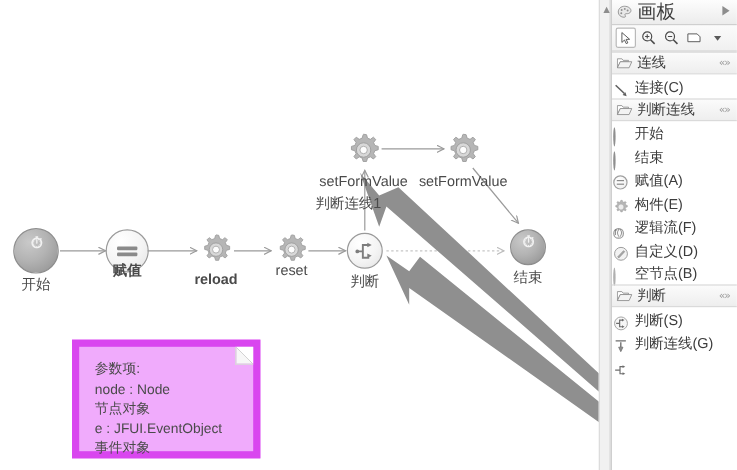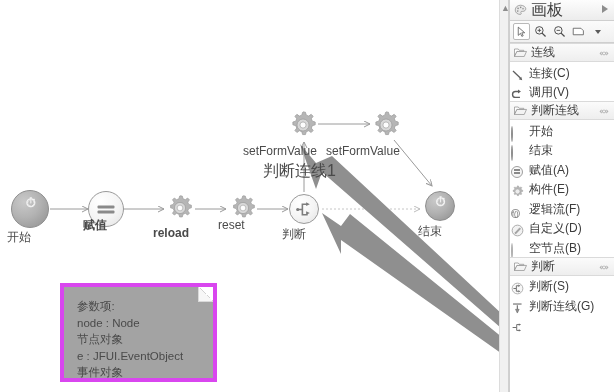--- a/index.html
+++ b/index.html
@@ -18,21 +18,21 @@
     background:#ffffff;overflow:hidden;
   }
   #canvas-svg{position:absolute;left:0;top:0;width:499px;height:392px;}
 
   .node{position:absolute;}
   .node .circle{
     position:absolute;left:0;top:0;border-radius:50%;
     box-sizing:border-box;
   }
   .node .nlabel{
-    position:absolute;white-space:nowrap;
+    position:absolute;white-space:nowrap;text-align:center;
     font-size:12px;color:#4a4a4a;line-height:14px;
   }
 
   
   .cir-solid{
     width:38px;height:38px;
     background:radial-gradient(circle at 34% 30%, #c9c9c9 0%, #b3b3b3 45%, #8e8e8e 100%);
     border:1px solid #8d8d8d;
   }
   .cir-solid.small{width:30px;height:30px;}
@@ -56,36 +56,36 @@
   .gear.big{width:30px;height:30px;}
 
   .clockglyph{
     position:absolute;left:52%;top:34%;
     font-size:13px;color:#f2f2f2;font-weight:bold;
     transform:translate(-50%,-50%);
     font-family:"Liberation Serif",serif;
   }
 
   .note{
-    position:absolute;background:#a3a3a3;border:4px solid #d946ef;
+    position:absolute;background:#f0abfc;border:6px solid #d946ef;
     box-sizing:border-box;
   }
   .note .fold{
     position:absolute;right:0;top:0;width:14px;height:14px;
     background:linear-gradient(225deg,#ffffff 50%, #d2d2d2 50%, #d2d2d2 52%, #f7f7f7 52%);
     border-left:1px solid #d9d9d9;border-bottom:1px solid #d9d9d9;
   }
   .note .ntext{
     position:absolute;left:13px;top:11px;right:6px;
     font-size:11.5px;line-height:16.5px;color:#4a4a4a;
     white-space:pre-line;
   }
 
   .edge-label{
-    position:absolute;font-size:16px;color:#4a4a4a;white-space:nowrap;
+    position:absolute;font-size:12px;color:#4a4a4a;white-space:nowrap;
   }
 
   
   #splitter{
     position:absolute;left:499px;top:0;width:10px;height:392px;
     background:#f1f1f1;border-left:1px solid #dcdcdc;border-right:1px solid #d0d0d0;
     box-sizing:border-box;
   }
   #splitter .chev{
     position:absolute;left:1px;top:4px;width:8px;height:8px;
@@ -345,29 +345,20 @@
     </div>
     <div class="pal-item">
       <span class="pi-ic">
         <svg style="width:13px;height:13px;" viewBox="0 0 16 16">
           <path d="M2.5 2.5 L11.5 11" stroke="#5f5f5f" stroke-width="1.6"></path>
           <path d="M13.8 13.8 L9.6 12.6 L12.6 9.6 Z" fill="#5f5f5f"></path>
         </svg>
       </span>
       <span class="ilbl">连接(C)</span>
     </div>
-    <div class="pal-item">
-      <span class="pi-ic">
-        <svg style="width:13px;height:13px;" viewBox="0 0 16 16">
-          <path d="M11 11.5 H5.5 a3.6 3.6 0 0 1 0 -7.2 H10" fill="none" stroke="#5f5f5f" stroke-width="1.7"></path>
-          <path d="M8.6 1.8 L12.2 4.3 L8.6 6.7 Z" fill="#5f5f5f"></path>
-        </svg>
-      </span>
-      <span class="ilbl">调用(V)</span>
-    </div>
 
     <div class="grp-head">
       <svg style="width:13px;height:11px;" viewBox="0 0 16 13">
         <path d="M0.6 11.4 V2.2 H5.2 L6.5 3.8 H12 V5.2 H3.6 L0.6 11.4 z" fill="#ffffff" stroke="#8e8e8e" stroke-width="0.9"></path>
         <path d="M3.6 5.2 H15.4 L12.6 11.4 H0.6 Z" fill="#f3f3f3" stroke="#8e8e8e" stroke-width="0.9"></path>
       </svg>
       <span class="gtxt">判断连线</span>
       <span class="gcollapse">«»</span>
     </div>
     <div class="pal-item">

